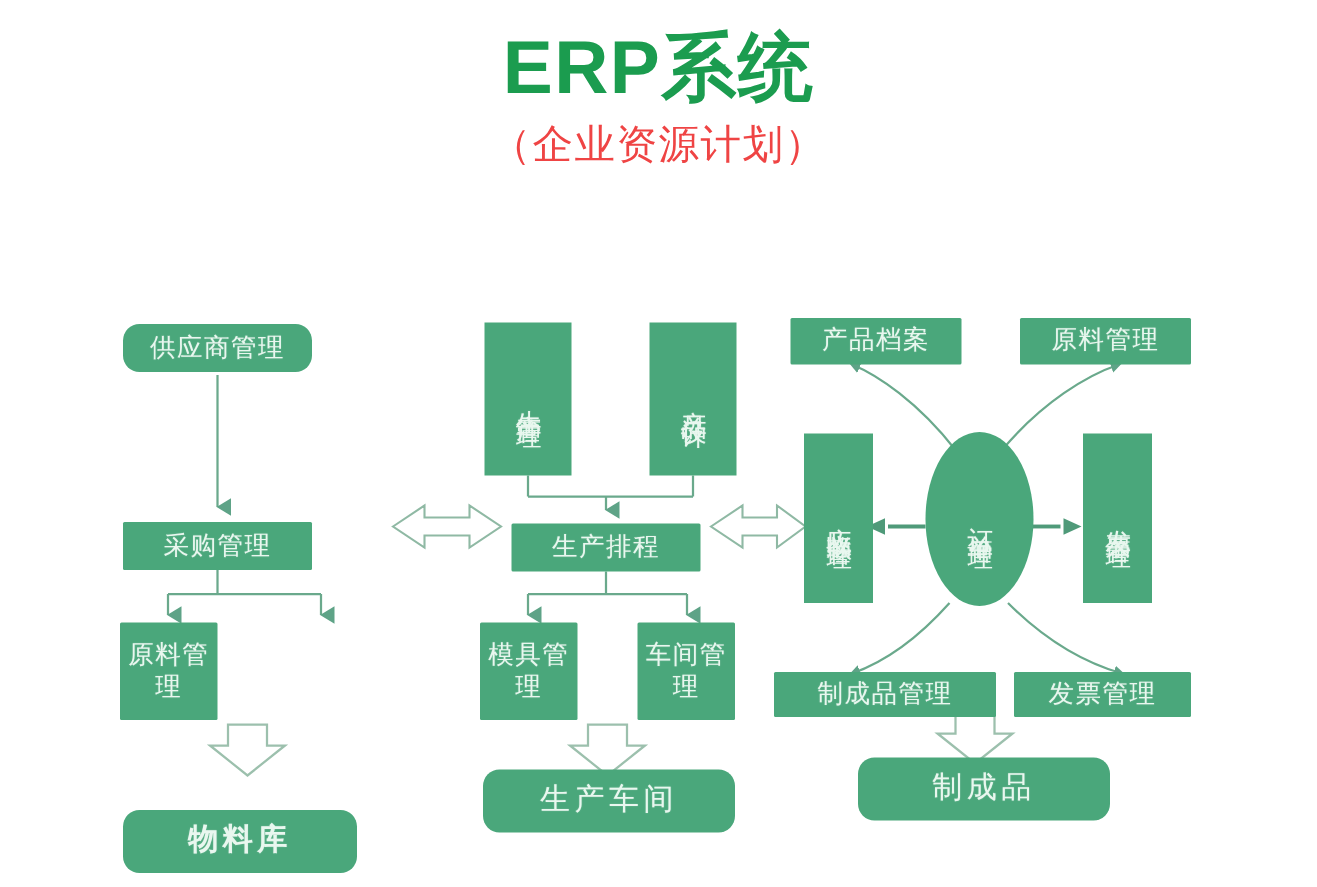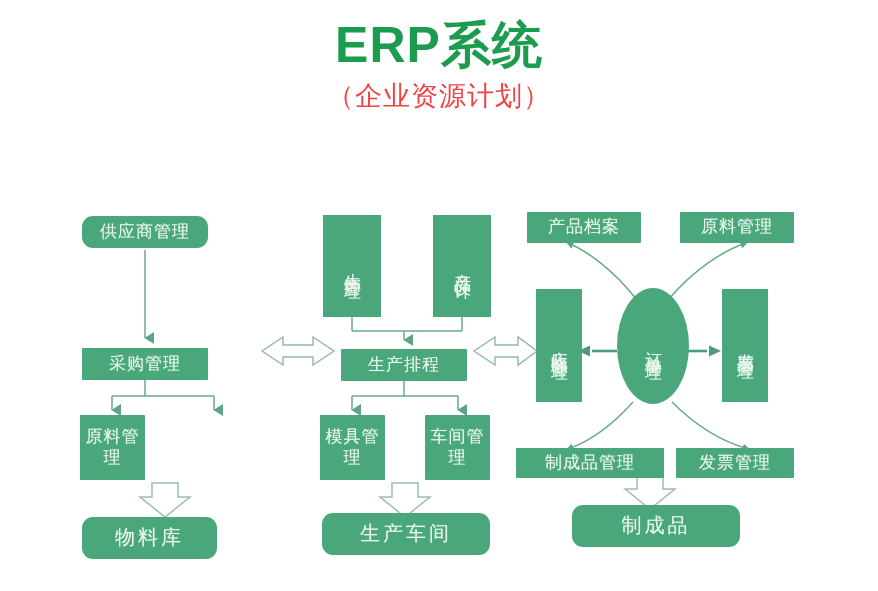--- a/index.html
+++ b/index.html
@@ -168,21 +168,21 @@
     </g>
   </svg>
 
   <div class="node rect" style="left:82px; top:216px; width:126px; height:32px;border-radius:11px;">供应商管理</div>
 
   <div class="node rect" style="left:82px; top:348px; width:126px; height:32px;">采购管理</div>
 
   <div class="node rect" style="left:80px; top:415px; width:65px; height:65px;">原料管理</div>
 
 
-  <div class="node round" style="left:82px; top:517px; width:135px; height:42px;">物料库</div>
+  <div class="node round" style="left:82px; top:540px; width:156px; height:42px;font-weight:bold;">物料库</div>
 
   <div class="node vert" style="left:323px; top:215px; width:58px; height:102px;">生产管理</div>
 
   <div class="node vert" style="left:433px; top:215px; width:58px; height:102px;">产品设计</div>
 
   <div class="node rect" style="left:320px; top:415px; width:65px; height:65px;">模具管理</div>
 
   <div class="node rect" style="left:341px; top:349px; width:126px; height:32px;">生产排程</div>
 
   <div class="node rect" style="left:425px; top:415px; width:65px; height:65px;">车间管理</div>

